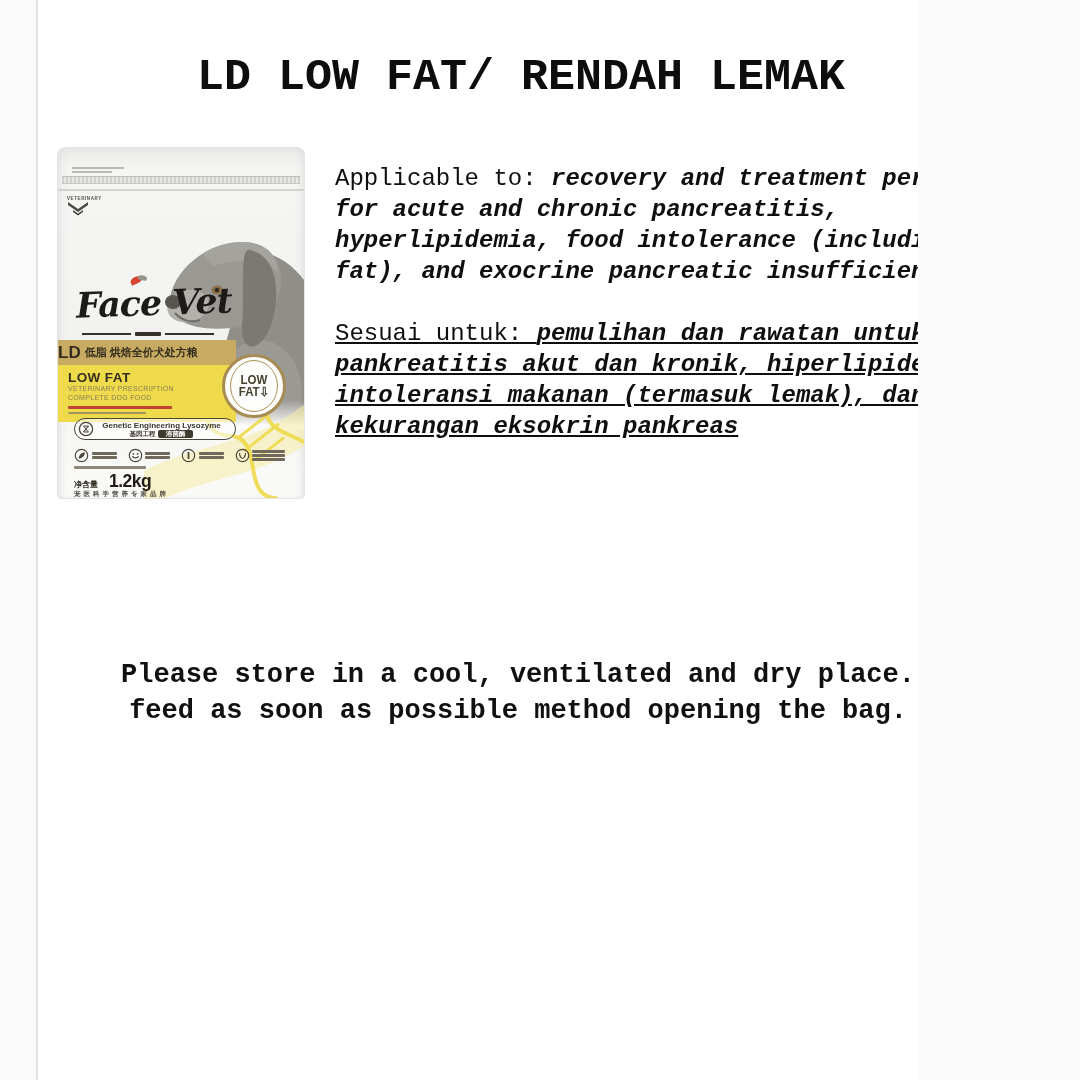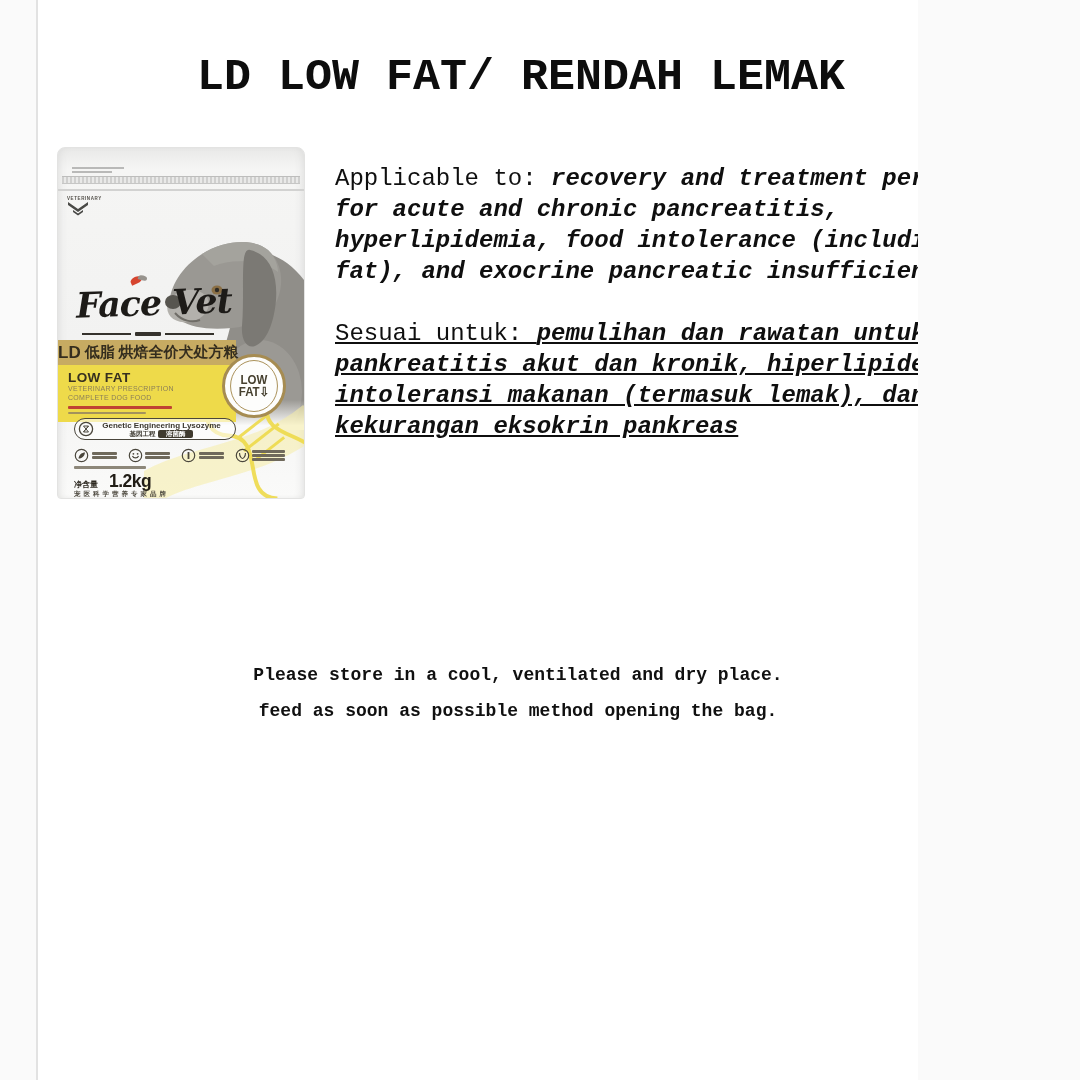--- a/index.html
+++ b/index.html
@@ -18,21 +18,21 @@
   }
   
   .row { display:flex; margin-top:44px; padding-left:19px; }
   .copy { margin-left:30px; width:662px; font-size:24px; line-height:31px; padding-top:16px; color:#0f0f0f; }
   .para { margin:0; }
   .para + .para { margin-top:31px;text-decoration:underline; }
   .para .em { font-weight:bold; font-style:italic; }
   
   .storage { margin-top:158px; text-align:center; padding-right:32px; font-weight:bold; }
   .storage-h { font-size:27px; text-decoration:underline; text-underline-offset:5px; margin-bottom:9px; }
-  .storage-line { font-size:18px; line-height:36px; }
+  .storage-line { font-size:27px; line-height:36px; }
   
   .bag {
     position:relative; flex:none; width:248px; height:352px;
     background:linear-gradient(180deg,#e9e9e8 0%,#f5f5f4 6%,#f2f2f1 55%,#fafaf9 100%);
     border:1px solid #e3e3e2; border-radius:8px 8px 4px 4px; overflow:hidden;
     box-shadow:inset 6px 0 10px -6px #d8d8d7, inset -6px 0 10px -6px #d8d8d7;
   }
   .print-bar { position:absolute; height:2px; background:#b9b9b8; }
   .zip { position:absolute; top:28px; left:4px; right:4px; height:8px;
     background:repeating-linear-gradient(90deg,#cfcfce 0 2px,#e9e9e8 2px 4px);
@@ -49,21 +49,21 @@
   .leaf { position:absolute; top:-7px; left:55px; width:16px; height:10px; }
   .leaf i { position:absolute; display:block; }
   .leaf .red { width:12px; height:7px; background:#d6452f; border-radius:60% 60% 60% 0; transform:rotate(-22deg); left:0; top:1px; }
   .leaf .gray { width:9px; height:5px; background:#97938d; border-radius:60% 60% 60% 0; transform:rotate(18deg); left:8px; top:0; }
   .brand-rule { position:absolute; top:184px; left:24px; width:132px; display:flex; align-items:center; }
   .brand-rule .ln { flex:1; height:1.5px; background:#35322c; }
   .brand-rule .tx { width:26px; height:4px; background:#35322c; margin:0 4px; border-radius:1px; }
   .band { position:absolute; top:192px; left:0; width:178px; height:25px; background:#c7ab62;
     display:flex; align-items:center; white-space:nowrap; }
   .band-code { font-family:"Liberation Sans",sans-serif; font-weight:bold; font-size:17px; color:#342d1e; letter-spacing:0; }
-  .band-cn { font-family:Liberation Serif, serif; font-weight:bold; font-size:15px; color:#342d1e; margin-left:4px; }
+  .band-cn { font-family:Liberation Sans, sans-serif; font-weight:bold; font-size:11px; color:#342d1e; margin-left:4px; }
   .panel { position:absolute; top:217px; left:0; width:178px; height:57px; background:#eeda4a; padding:5px 0 0 10px; }
   .panel-h { font-family:"Liberation Sans",sans-serif; font-weight:bold; font-size:13.5px; color:#37301f; letter-spacing:.4px; }
   .panel-s { font-family:"Liberation Sans",sans-serif; font-size:7px; color:#8b7f58; letter-spacing:.3px; line-height:8.5px; }
   .panel .bar-red { width:104px; height:3px; background:#bf4233; margin-top:4px; border-radius:1px; }
   .panel .bar-tan { width:78px; height:2.5px; background:#a3925c; margin-top:2.5px; border-radius:1px; }
   .badge { position:absolute; top:206px; left:164px; width:64px; height:64px; border-radius:50%;
     background:#fdfdfc; border:3px solid #a68c52;
     display:flex; align-items:center; justify-content:center; }
   .badge-inner { width:52px; height:52px; border-radius:50%; border:1.5px solid #a68c52;
     display:flex; flex-direction:column; align-items:center; justify-content:center;

